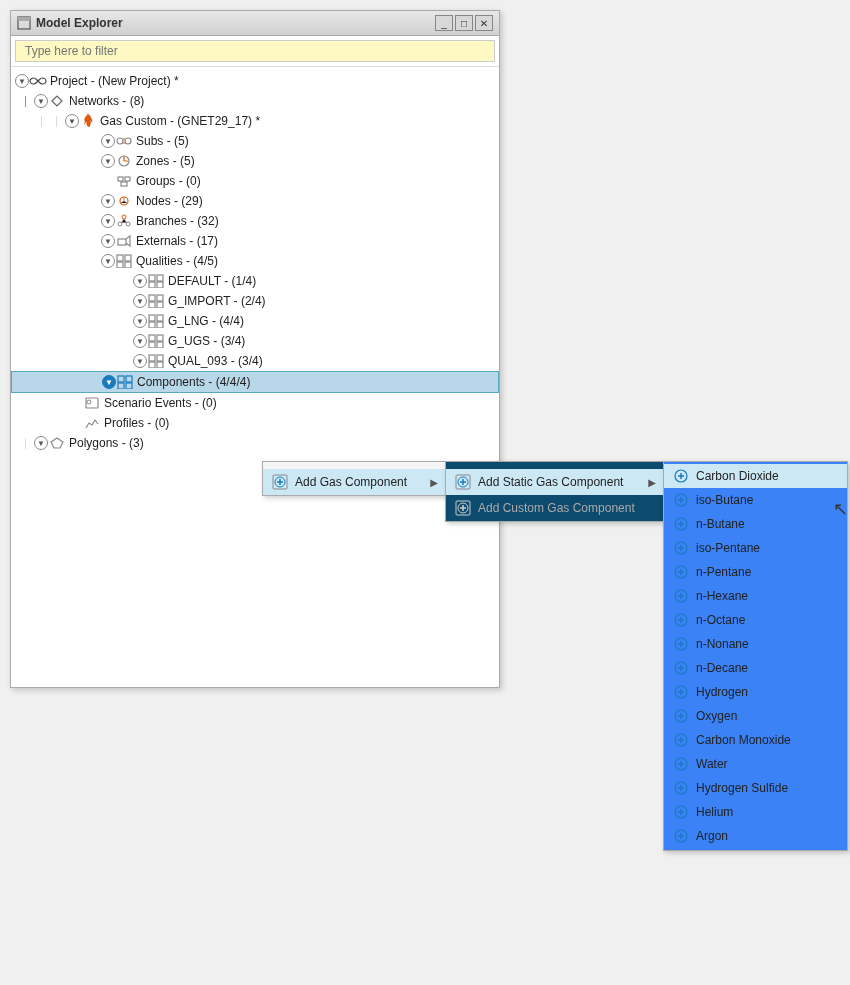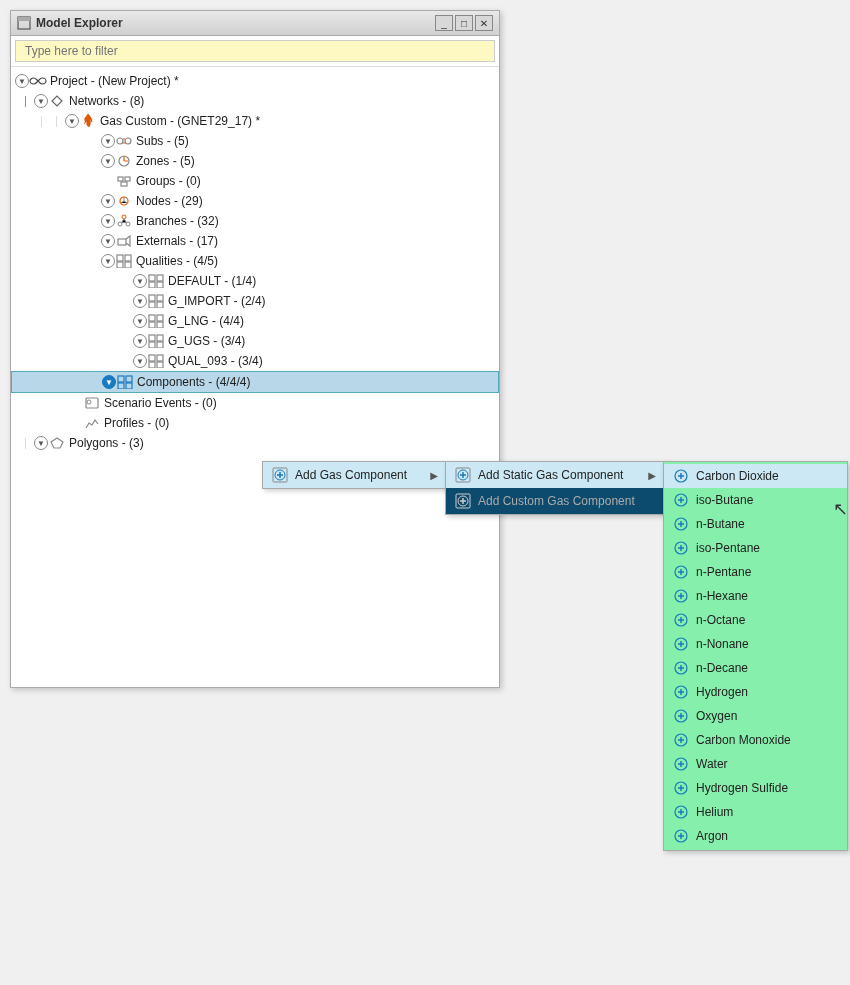--- a/index.html
+++ b/index.html
@@ -162,21 +162,21 @@
       border: 1px solid #aaa;
       box-shadow: 2px 2px 5px rgba(0,0,0,0.2);
       z-index: 101;
     }
 
     .context-menu-level3 {
       position: absolute;
       top: 461px;
       left: 663px;
       width: 185px;
-      background: #86efac;
+      background: #3b82f6;
       border: 1px solid #aaa;
       box-shadow: 2px 2px 5px rgba(0,0,0,0.2);
       z-index: 102;
       padding: 2px 0;
     }
 
     .menu-item {
       display: flex;
       align-items: center;
       padding: 5px 8px;
@@ -185,20 +185,21 @@
       font-size: 12px;
     }
 
     .menu-item.disabled {
       color: #aaa;
       cursor: default;
     }
 
     .menu-item.highlighted {
       background: #cce8f5;
+      margin-top: 7px;
     }
 
     .menu-arrow {
       margin-left: auto;
       font-size: 10px;
       color: #555;
     }
 
     .menu-icon {
       width: 18px;

